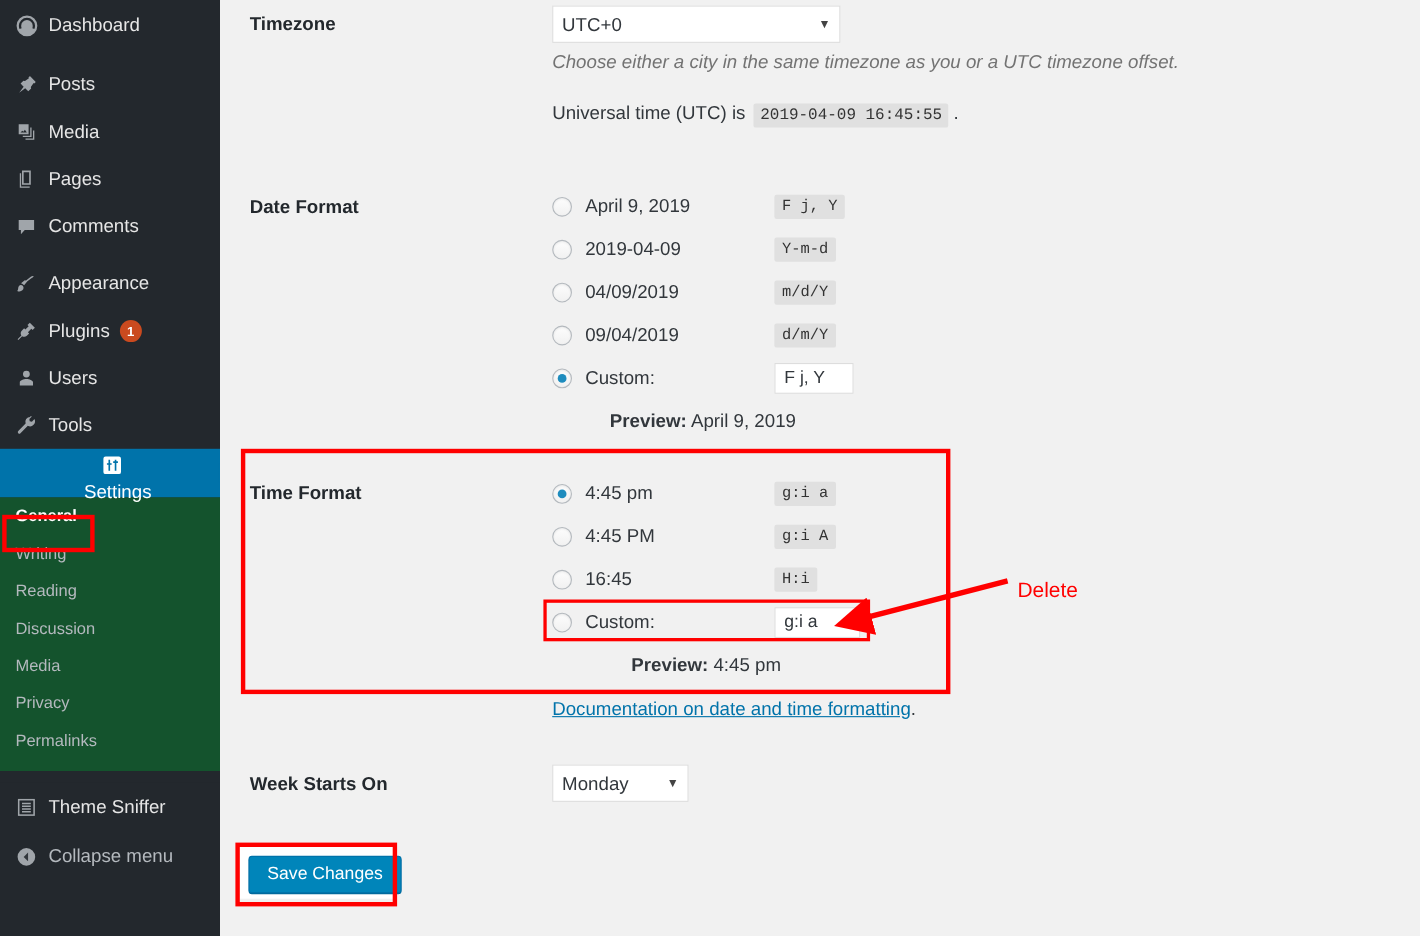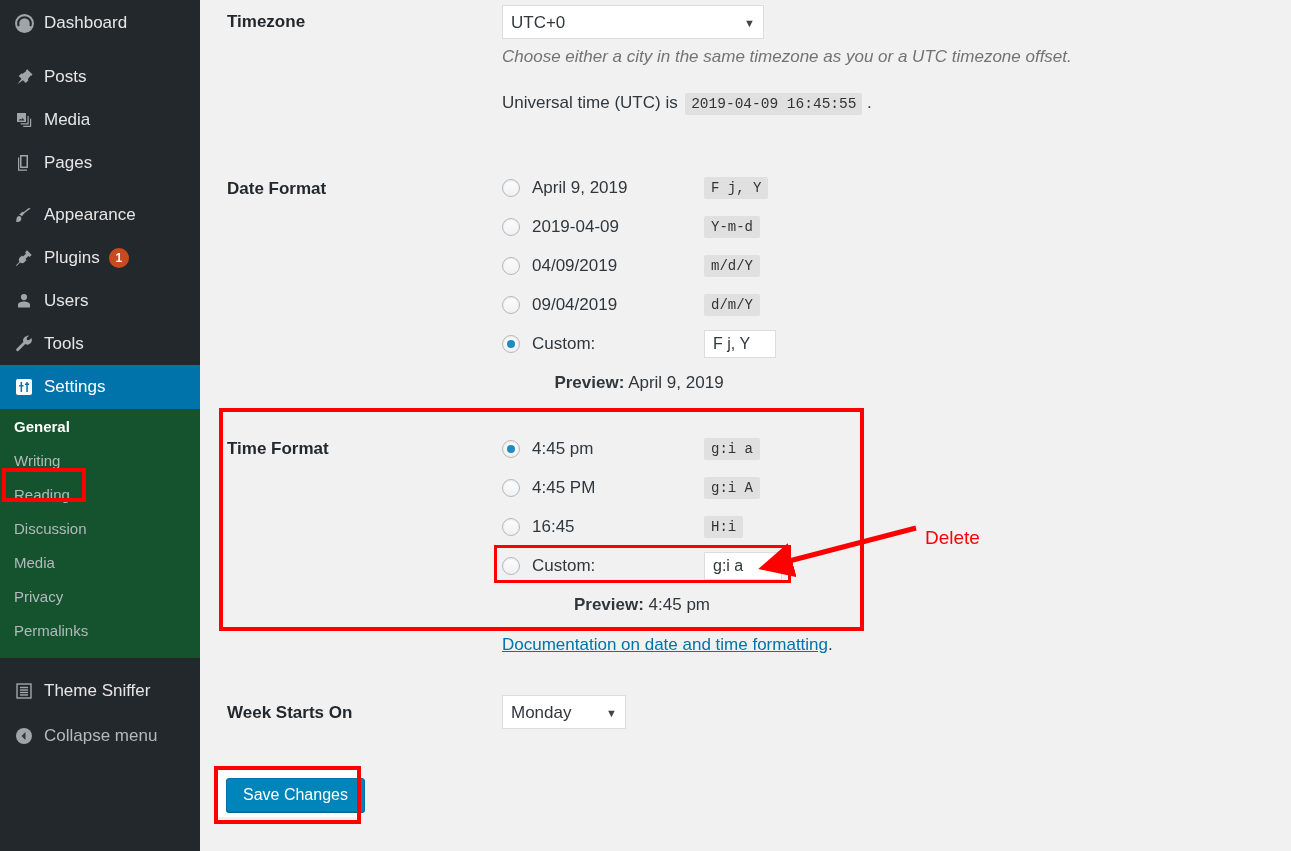--- a/index.html
+++ b/index.html
@@ -35,20 +35,21 @@
     flex: 0 0 30px;
   }
   .menu-item .mi-label {
     font-size: 17px;
     color: #e6e6e6;
     white-space: nowrap;
   }
   .menu-item.active {
     background: #0073aa;
     color: #fff;
+    flex-direction: column;
   }
   .menu-item.active .mi-icon { color: #fff; }
   .menu-item.active .mi-label { color: #fff; }
   .menu-item.active::after {
     content: "";
     position: absolute; right: -8px; top: 50%;
     transform: translateY(-50%);
     border-top: 9px solid transparent;
     border-bottom: 9px solid transparent;
     border-left: 9px solid #0073aa;
@@ -267,20 +268,28 @@
 
     <div class="menu-item">
       <span class="mi-icon">
         <svg width="20" height="20" viewBox="0 0 20 20" fill="currentColor">
           <path d="M6 2h8v13H6V2zm1.5 1.5v10h5v-10h-5zM4 4.5h1.2v12H13V17.7H4V4.5z"></path>
         </svg>
       </span>
       <span class="mi-label">Pages</span>
     </div>
 
+    <div class="menu-item">
+      <span class="mi-icon">
+        <svg width="20" height="20" viewBox="0 0 20 20" fill="currentColor">
+          <path d="M3 4h14v9H8.5L5 17v-4H3V4z"></path>
+        </svg>
+      </span>
+      <span class="mi-label">Comments</span>
+    </div>
 
     <div class="menu-gap"></div>
 
     <div class="menu-item">
       <span class="mi-icon">
         <svg width="20" height="20" viewBox="0 0 20 20" fill="currentColor">
           <path d="M17 3.5c-.8-.9-2-.6-3 .1L9.4 7.2l-.6-.6-3.7 2.8c1 .3 2 1 2.8 1.9l3-3.6 3.6-2.7c.6-.5 1.5-.6 1.5-1.5zM5 11c-1.3 0-2.5 1.3-2.5 3.3 0 .9-.3 1.6-.8 2.2.6.3 1.3.5 2 .5 2 0 3.7-1.4 3.7-3.3C7.4 12.1 6.3 11 5 11z"></path>
         </svg>
       </span>
       <span class="mi-label">Appearance</span>

